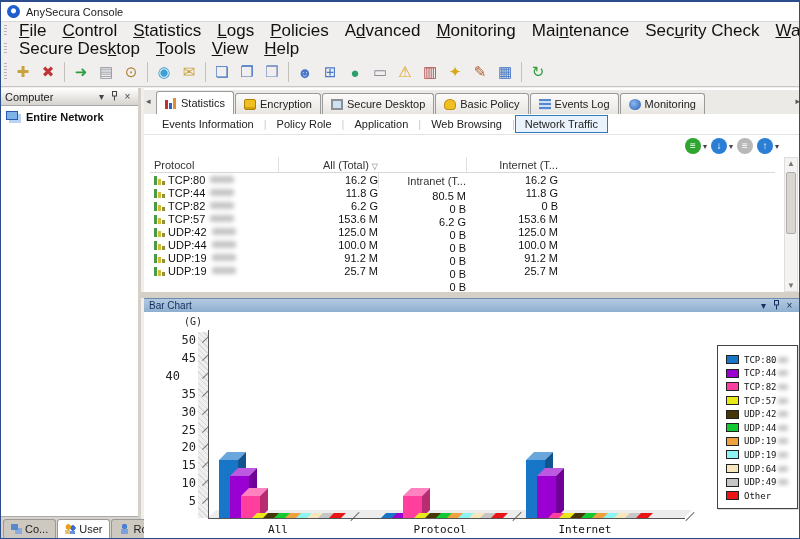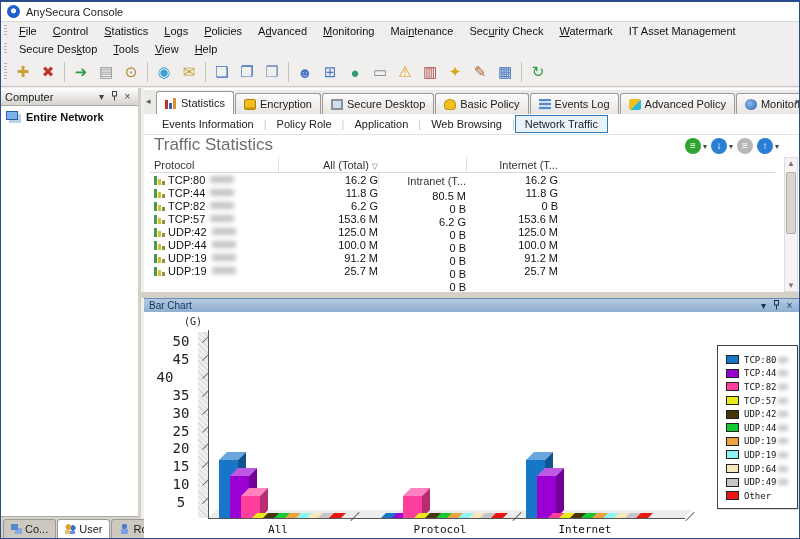--- a/index.html
+++ b/index.html
@@ -13,21 +13,21 @@
               border-bottom:1px solid #d8d8d8; }
   #app-icon { width:13px; height:13px; border-radius:50%;
               background:radial-gradient(circle at 50% 45%, #fff 0 2px, #1e5fd0 3px 6px, #0d3fa0 7px); }
   #titlebar .t { font-size:11px; color:#222; }
 
   
   .menurow { display:flex; align-items:center; height:18px; background:#f0efee; padding-left:10px;
              position:relative; white-space:nowrap; overflow:hidden; }
   .menurow::before { content:""; position:absolute; left:3px; top:3px; bottom:3px; width:3px;
              background:repeating-linear-gradient(#b8b5b0 0 1px, transparent 1px 3px); }
-  .menu-item { font-size:11px; color:#111; padding:2px 8px; cursor:default; }
+  .menu-item { font-size:17px; color:#111; padding:2px 8px; cursor:default; }
   .menu-item u { text-decoration:underline; }
 
   
   #toolbar { display:flex; align-items:center; height:29px; background:#f0efee; padding-left:10px; gap:1px;
              border-bottom:1px solid #c9c6c1; position:relative; }
   #toolbar::before { content:""; position:absolute; left:3px; top:5px; bottom:5px; width:3px;
              background:repeating-linear-gradient(#b8b5b0 0 1px, transparent 1px 3px); }
   .tb-icon { width:24px; height:24px; display:flex; align-items:center; justify-content:center;
              font-size:15px; border-radius:3px; }
   .tb-sep { width:1px; height:20px; background:#c5c2bd; margin:0 3px; }
@@ -126,21 +126,21 @@
   #chart-header .hdr-btn { color:#13305c; }
   #chart { position:absolute; left:0; right:0; top:224px; bottom:0; background:#fff; overflow:hidden;
            font-family:"DejaVu Sans Mono", monospace; }
 
   .wall { position:absolute; left:54px; top:20px; width:10px; height:186px;
           background:repeating-linear-gradient(45deg, #efefef 0 3px, #d8d8d8 3px 4px); }
   .axis-y { position:absolute; left:64px; top:18px; width:1px; height:188px; background:#555; }
   .axis-x { position:absolute; left:64px; top:206px; width:477px; height:1px; background:#555; }
   .floor { position:absolute; left:64px; top:198px; width:476px; height:8px; background:#ececec;
            transform:skewX(-45deg); transform-origin:bottom left; }
-  .ytick { position:absolute; width:30px; text-align:center; font-size:14px; color:#222; }
+  .ytick { position:absolute; width:30px; text-align:right; font-size:12px; color:#222; }
   .ytick-mark { position:absolute; width:9px; height:1px; background:#777; transform:rotate(-45deg); }
   .gsep { position:absolute; width:12px; height:1px; background:#555; transform:rotate(-45deg); }
   .unit-label { position:absolute; left:40px; top:4px; font-size:10px; color:#222; }
   .cat-label { position:absolute; top:211px; width:90px; text-align:center; font-size:11px; color:#111; }
 
   .bar3d { position:absolute; width:19px; }
   .bar3d .topf { position:absolute; left:0; top:-8px; width:100%; height:8px;
                  transform:skewX(-45deg); transform-origin:bottom left; }
   .bar3d .sidef { position:absolute; left:100%; top:0; width:8px; height:100%;
                  transform:skewY(-45deg); transform-origin:top left; }
@@ -263,41 +263,36 @@
         </div>
         <div class="tab">
           <span class="tab-ic ic-basicpolicy"></span>
           <span>Basic Policy</span>
         </div>
         <div class="tab">
           <span class="tab-ic ic-eventslog"></span>
           <span>Events Log</span>
         </div>
         <div class="tab">
-          <span class="tab-ic ic-advancedpolicy"></span>
-          <span>Advanced Policy</span>
-        </div>
-        <div class="tab">
           <span class="tab-ic ic-monitoring"></span>
           <span>Monitoring</span>
         </div>
       </div>
     <div id="subtabs">
         <span class="subtab">Events Information</span>
         <span class="subtab-sep">|</span>
         <span class="subtab">Policy Role</span>
         <span class="subtab-sep">|</span>
         <span class="subtab">Application</span>
         <span class="subtab-sep">|</span>
         <span class="subtab">Web Browsing</span>
         <span class="subtab-sep">|</span>
         <span class="subtab sel">Network Traffic</span>
       </div>
 
-    <div id="stats-title">Traffic Statistics</div>
     <div id="stats-actions">
         <span class="act-btn" style="background: rgb(46, 165, 46);">≡</span>
         <span class="act-caret">▾</span>
         <span class="act-btn" style="background: rgb(42, 127, 212);">↓</span>
         <span class="act-caret">▾</span>
         <span class="act-btn" style="background: rgb(184, 184, 184);">≡</span>
         <span class="act-btn" style="background: rgb(42, 127, 212);">↑</span>
         <span class="act-caret">▾</span>
       </div>
 

